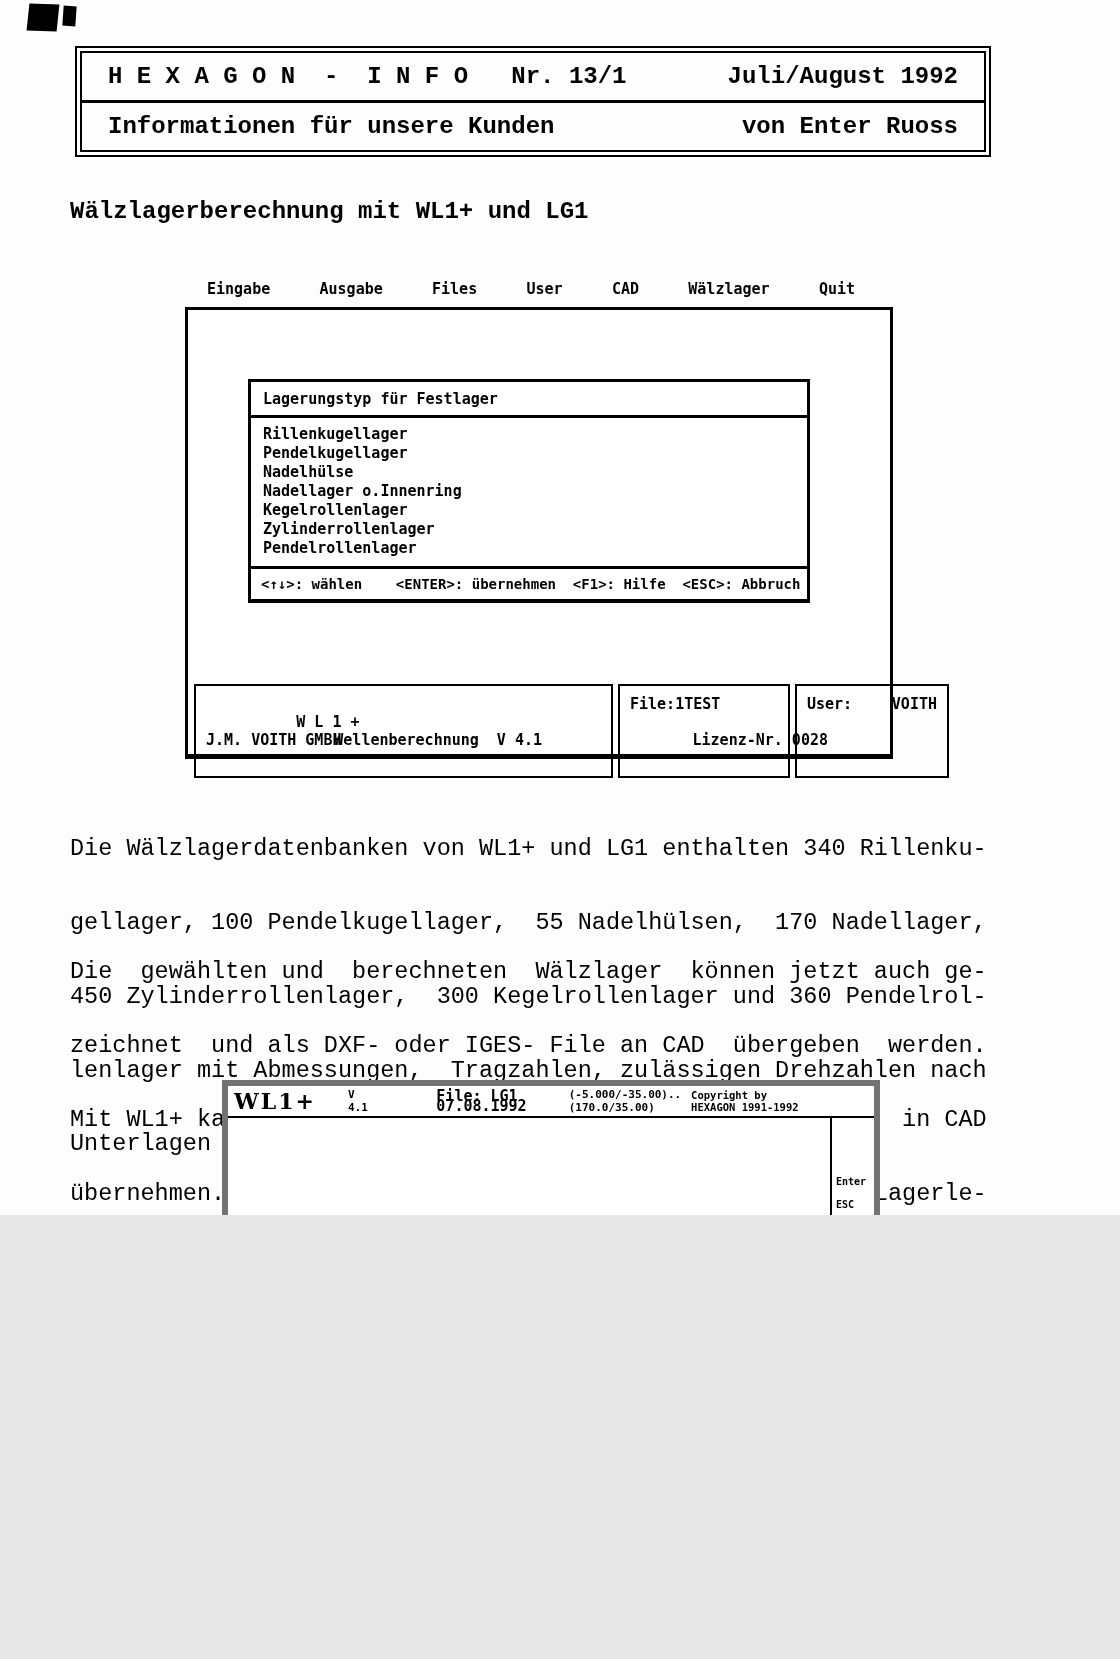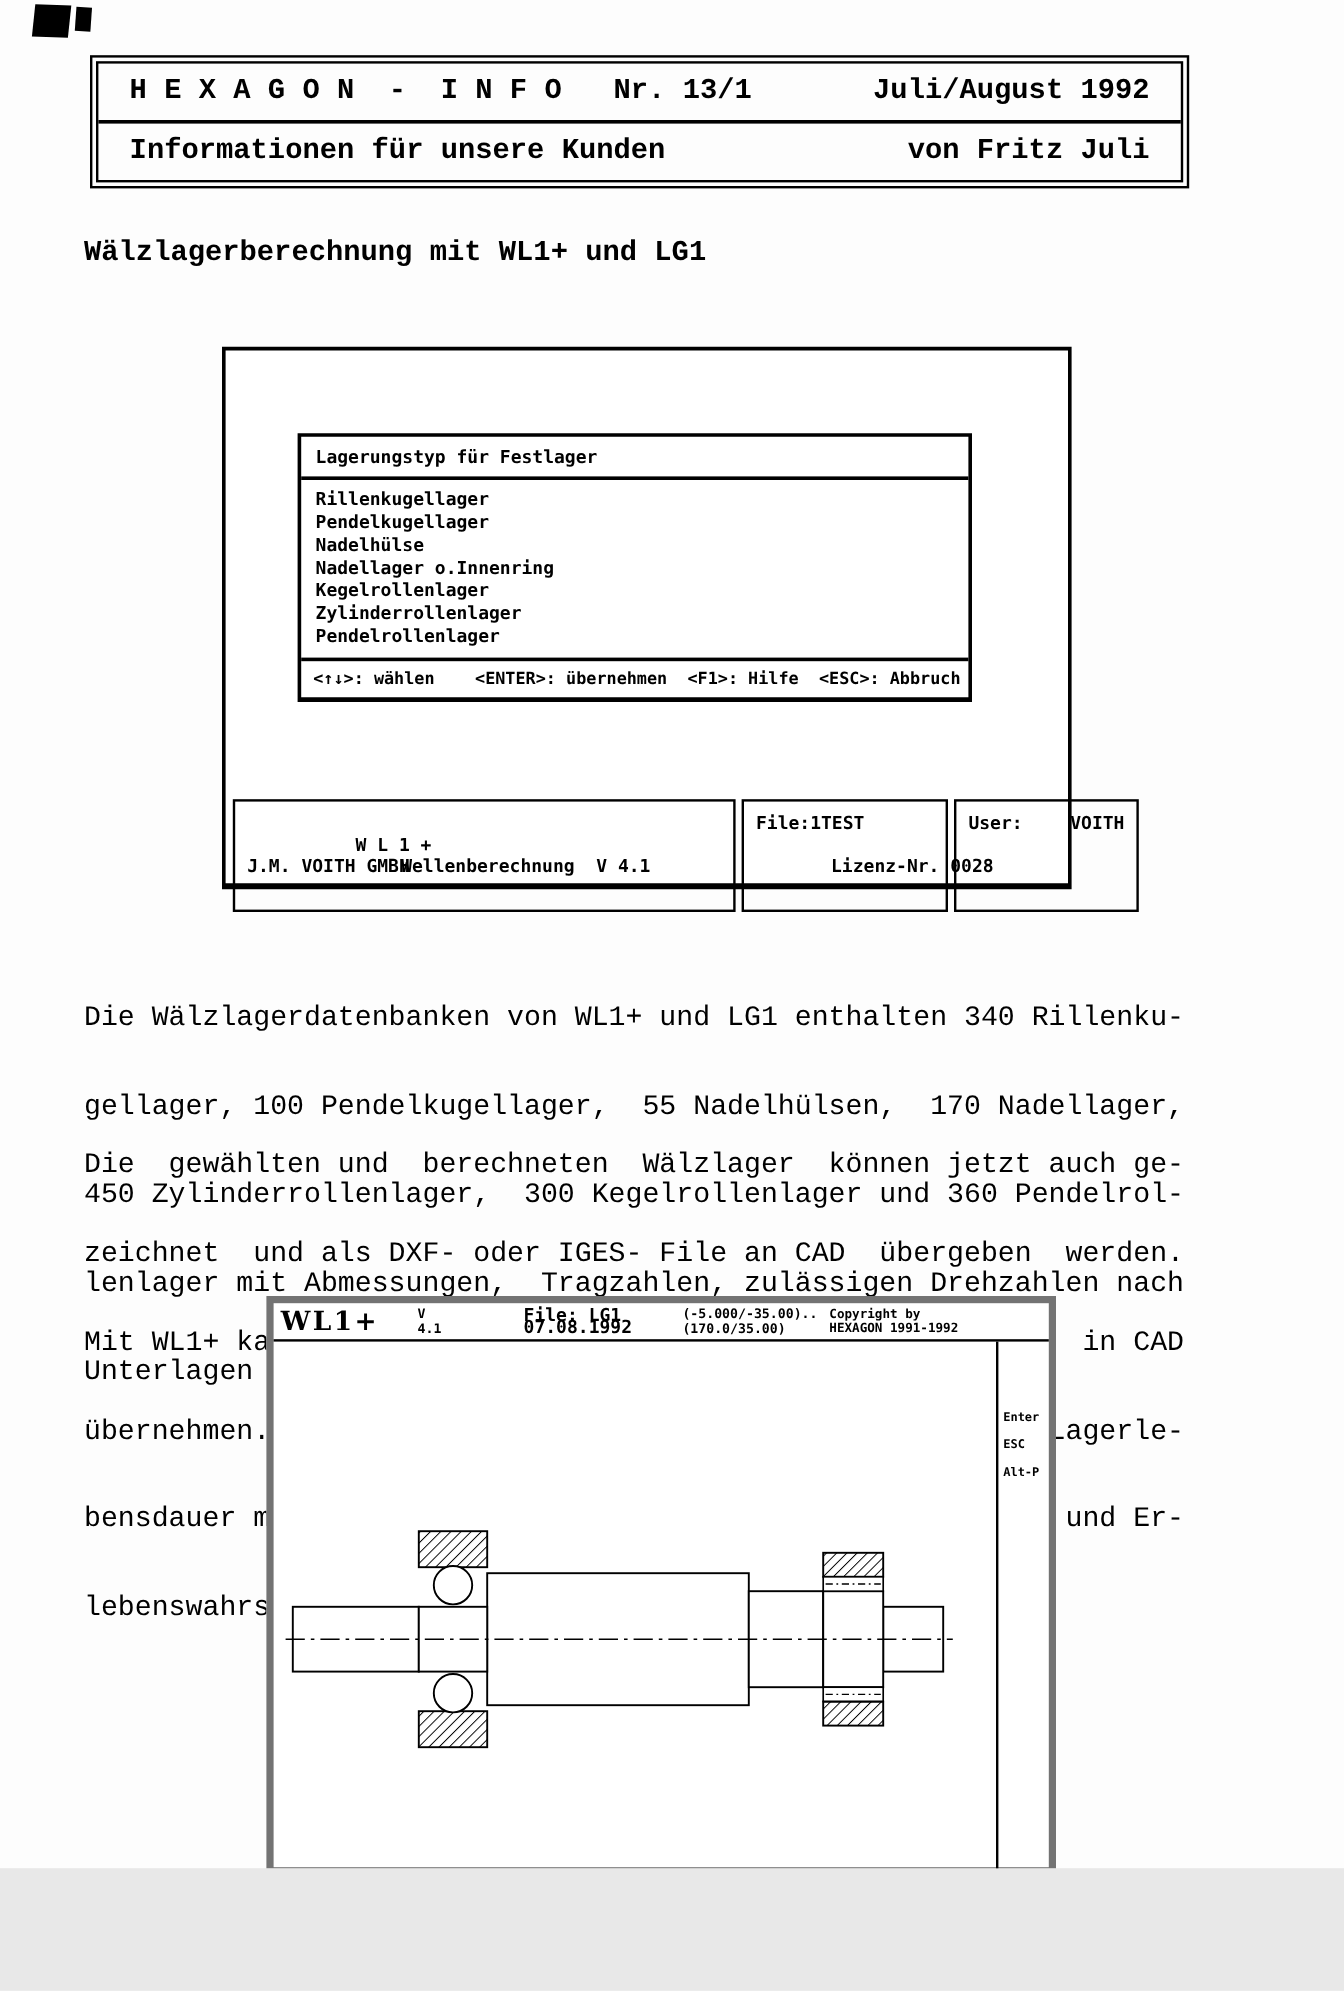--- a/index.html
+++ b/index.html
@@ -1,16 +1,16 @@
 <!DOCTYPE html>
 <html><head>
 <meta charset="utf-8">
 <style>
   html,body{margin:0;padding:0;background:#e8e8e8;}
-  .page{position:relative;width:1120px;height:1557px;background:#fdfdfd;color:#000;
+  .page{position:relative;width:1120px;height:1215px;background:#fdfdfd;color:#000;
         font-family:"Liberation Mono",monospace;overflow:hidden;}
   .blob{position:absolute;background:#000;}
   .blob1{left:28px;top:4px;width:30px;height:27px;transform:skew(-6deg,2deg);}
   .blob2{left:63px;top:6px;width:13px;height:20px;transform:rotate(4deg);}
 
   
   .masthead{position:absolute;left:75px;top:46px;width:906px;border:2px solid #000;padding:3px;}
   .masthead-inner{border:2px solid #000;}
   .mh-row{display:flex;justify-content:space-between;align-items:center;
           padding:10px 26px;font-size:24px;font-weight:bold;white-space:pre;}
@@ -68,28 +68,37 @@
   <div class="blob blob2"></div>
 
   <div class="masthead">
     <div class="masthead-inner">
       <div class="mh-row mh-row1">
         <span>H E X A G O N  -  I N F O   Nr. 13/1</span>
         <span>Juli/August 1992</span>
       </div>
       <div class="mh-row">
         <span>Informationen für unsere Kunden</span>
-        <span>von Fritz Juli</span>
+        <span>von Enter Ruoss</span>
       </div>
     </div>
   </div>
 
   <div class="doc-heading">Wälzlagerberechnung mit WL1+ und LG1</div>
 
   <div class="shot1">
+    <div class="shot1-menu">
+      <span>Eingabe</span>
+      <span>Ausgabe</span>
+      <span>Files</span>
+      <span>User</span>
+      <span>CAD</span>
+      <span>Wälzlager</span>
+      <span>Quit</span>
+    </div>
     <div class="shot1-window">
       <div class="dialog">
         <div class="dialog-title">Lagerungstyp für Festlager</div>
         <div class="dialog-list">
           <div>Rillenkugellager</div>
           <div>Pendelkugellager</div>
           <div>Nadelhülse</div>
           <div>Nadellager o.Innenring</div>
           <div>Kegelrollenlager</div>
           <div>Zylinderrollenlager</div>

